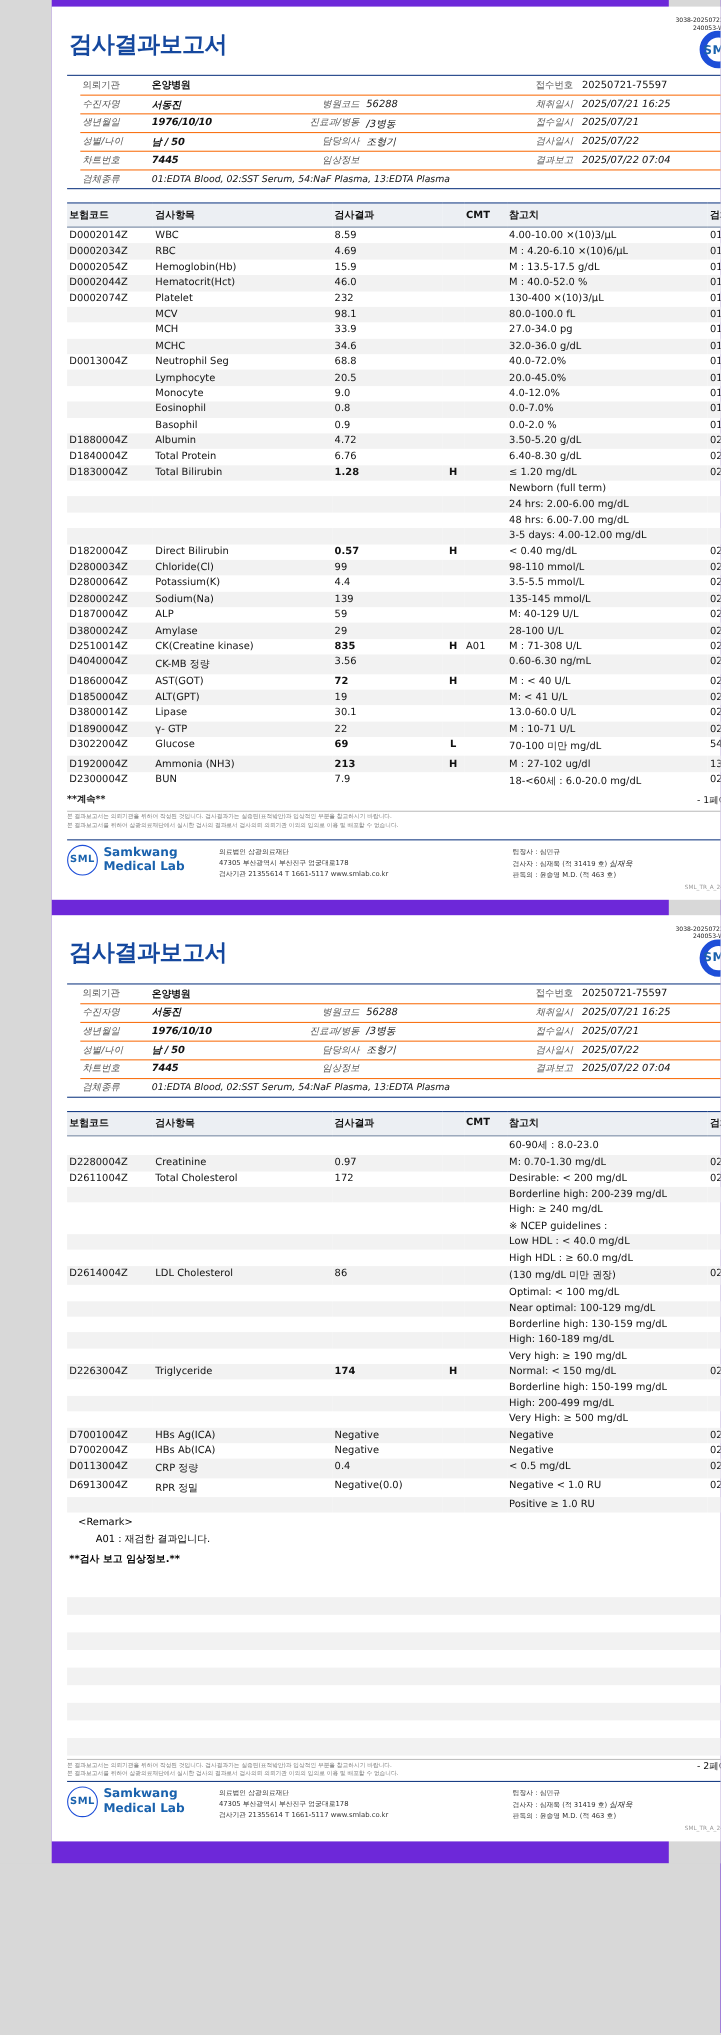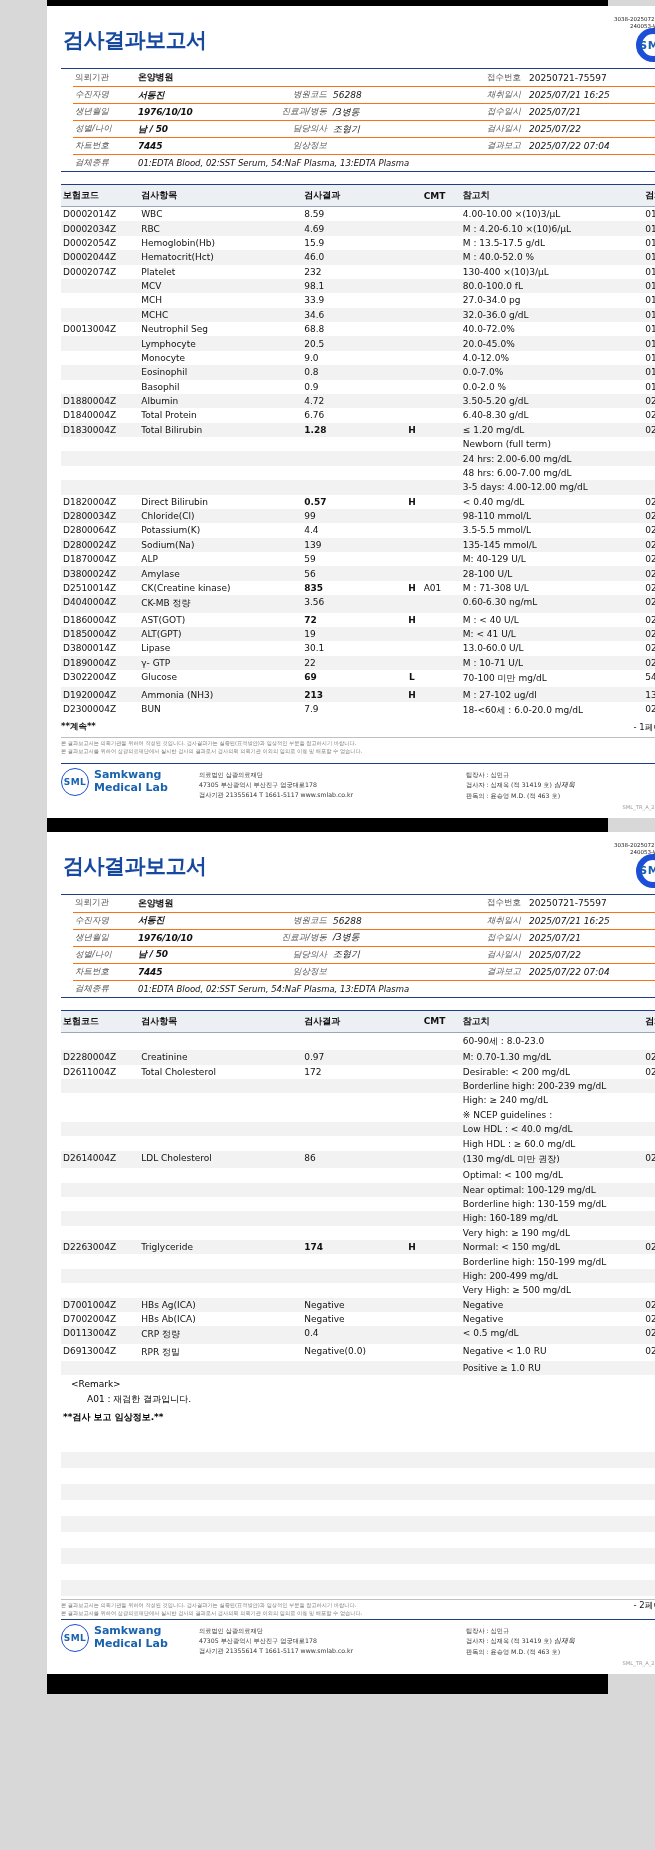--- a/index.html
+++ b/index.html
@@ -4,21 +4,21 @@
 <style>
   * { box-sizing: border-box; }
   html, body {
     margin: 0; padding: 0;
     background: #d8d8d8;
     font-family: "DejaVu Sans", "Liberation Sans", sans-serif;
   }
   #root {
     width: 561px;
     margin: 0 auto;
-    background: #000000;
+    background: #6d28d9;
     padding: 6px 0 6px 0;
   }
   .page {
     width: 643px;
     margin: 0 auto 14px auto;
     background: #ffffff;
     padding: 10px 14px 8px 14px;
     position: relative;
   }
   
@@ -529,21 +529,21 @@
             <td class="c-name">ALP</td>
             <td class="c-res ">59</td>
             <td class="c-flag "></td>
             <td class="c-cmt"></td>
             <td class="c-ref">M: 40-129 U/L</td>
             <td class="c-spec">02</td>
           </tr>
           <tr class="alt">
             <td class="c-code">D3800024Z</td>
             <td class="c-name">Amylase</td>
-            <td class="c-res ">56</td>
+            <td class="c-res ">29</td>
             <td class="c-flag "></td>
             <td class="c-cmt"></td>
             <td class="c-ref">28-100 U/L</td>
             <td class="c-spec">02</td>
           </tr>
           <tr>
             <td class="c-code">D2510014Z</td>
             <td class="c-name">CK(Creatine kinase)</td>
             <td class="c-res hi">835</td>
             <td class="c-flag flag-h">H</td>

